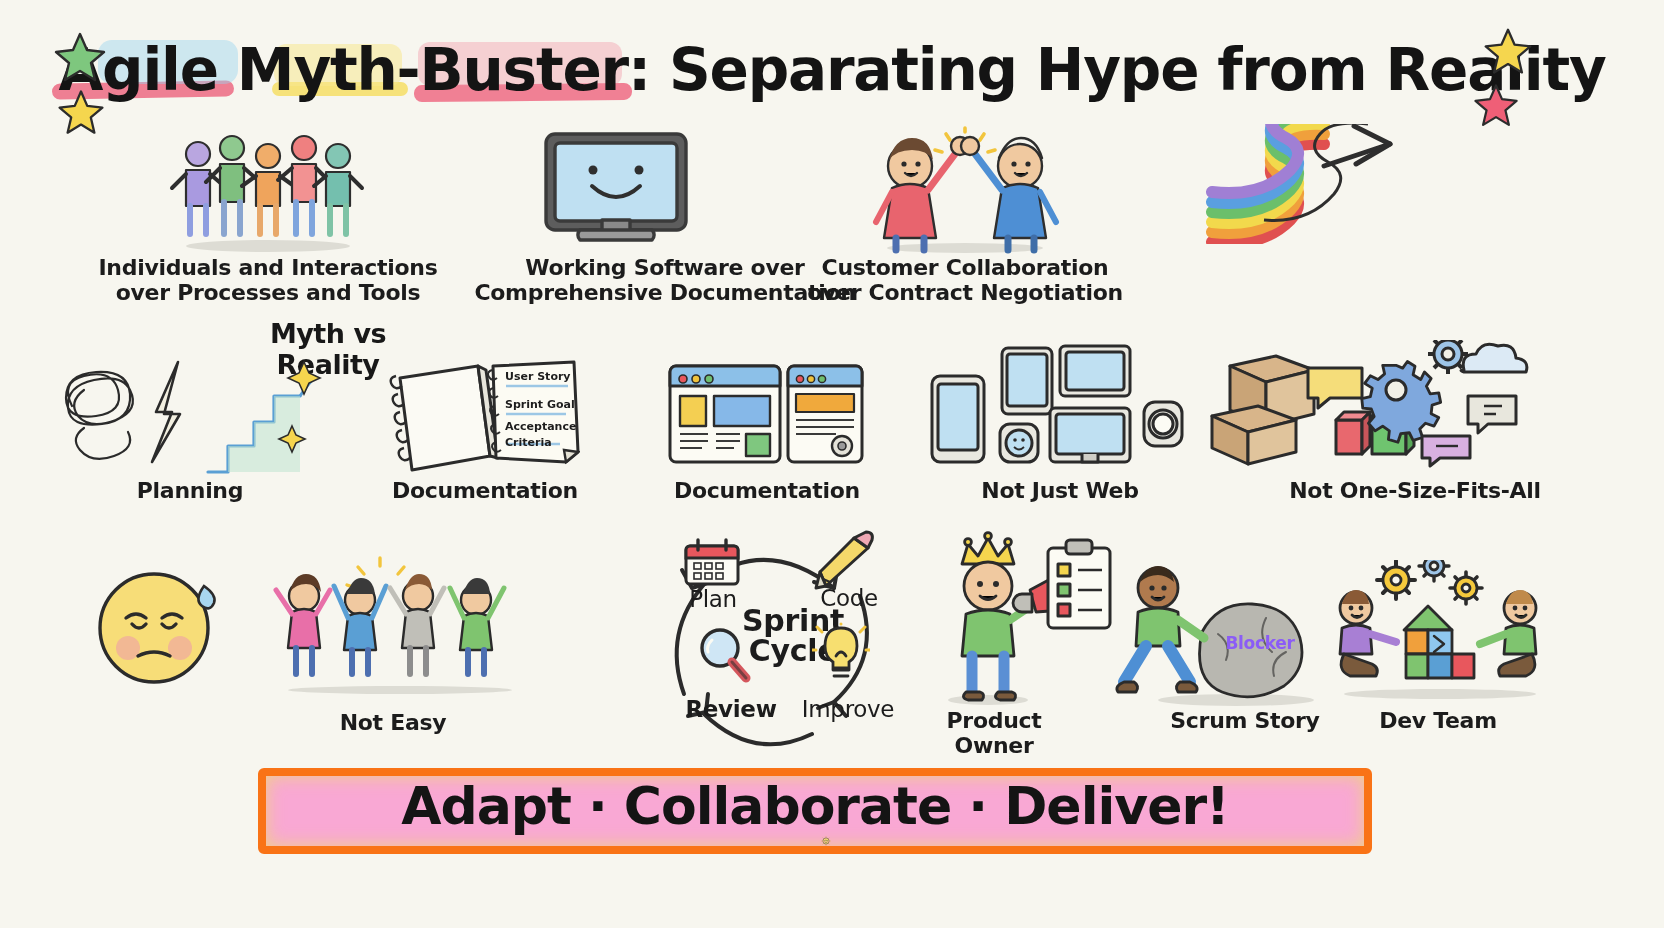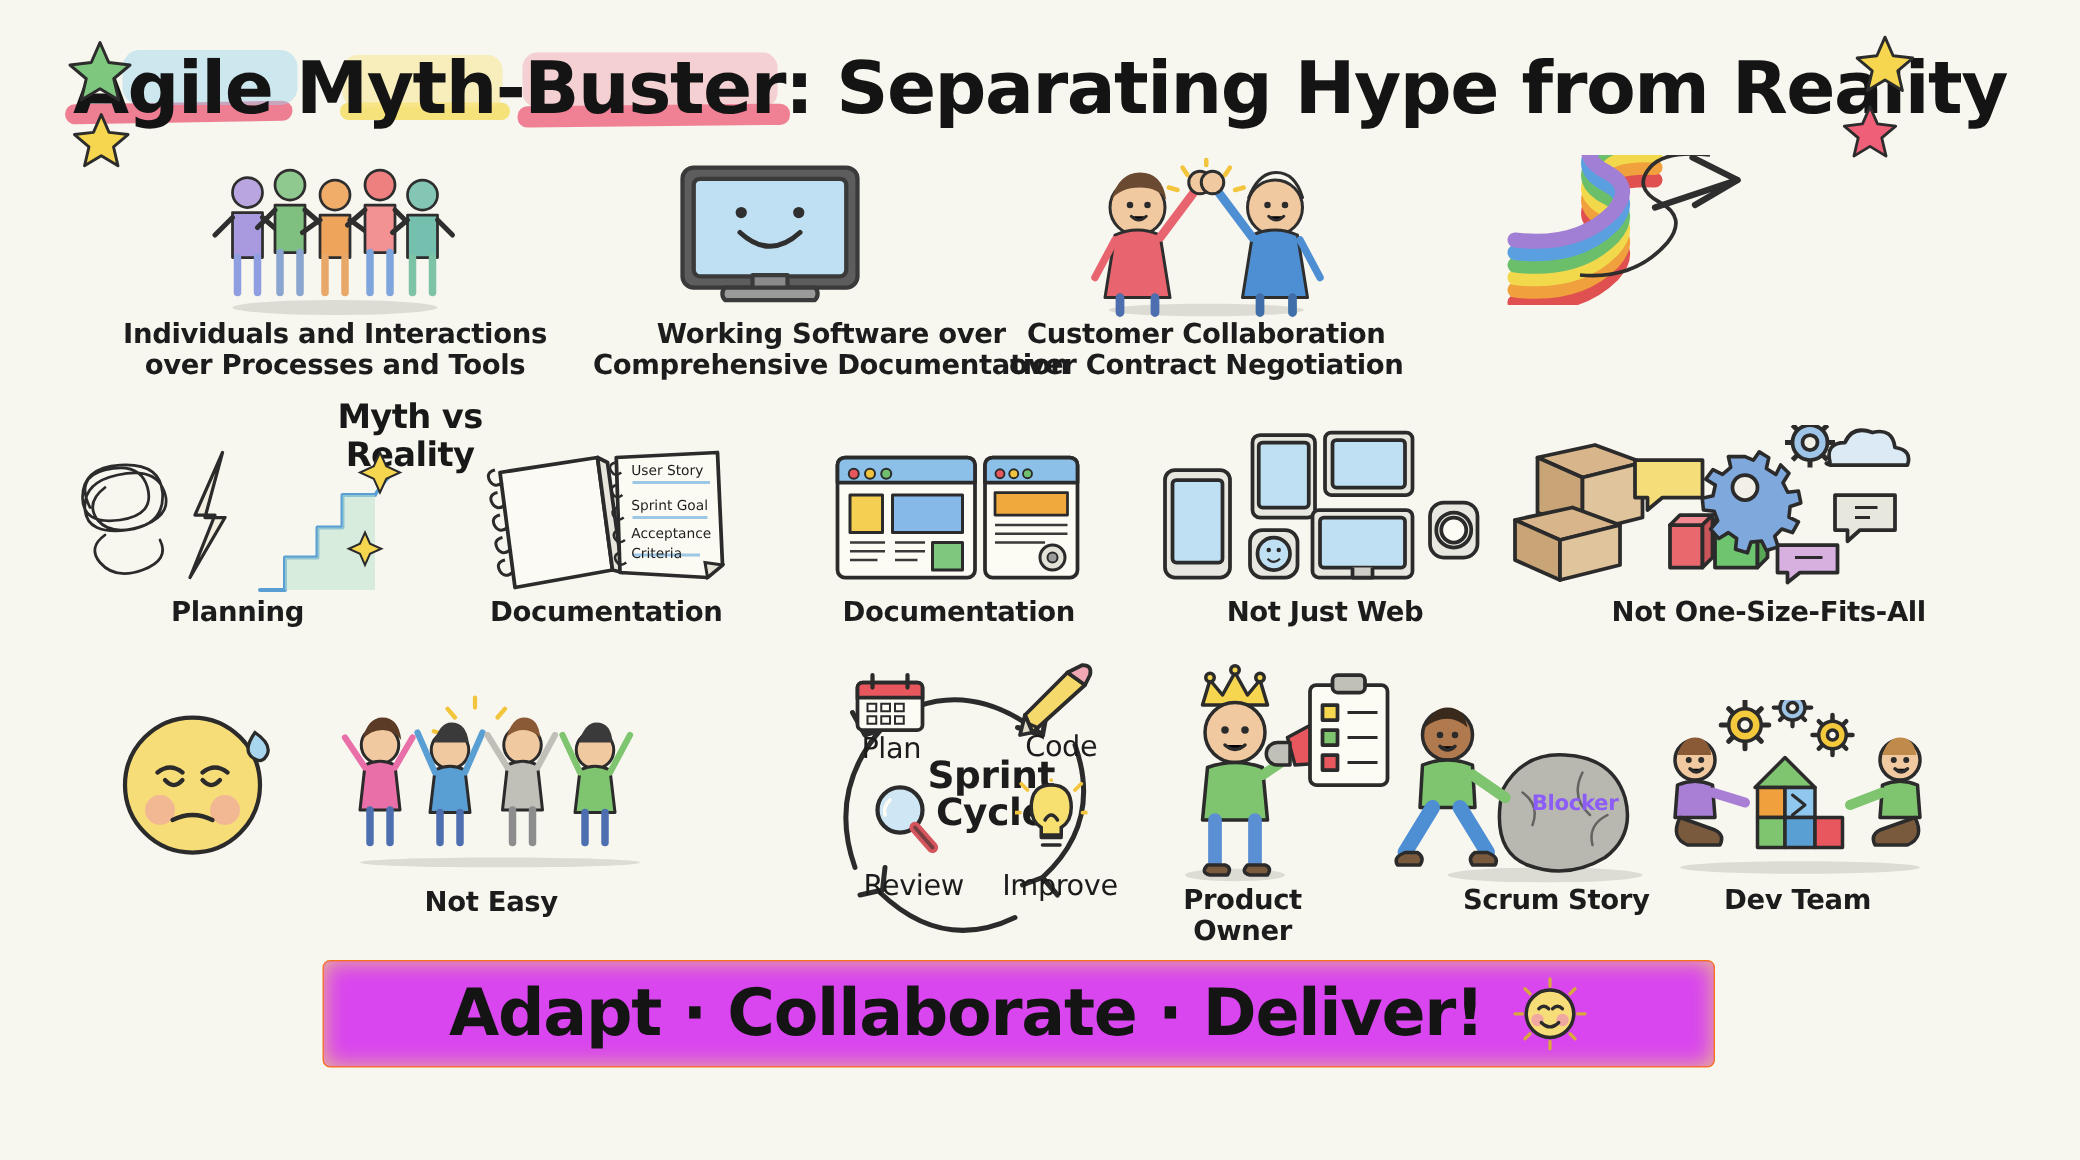--- a/index.html
+++ b/index.html
@@ -41,31 +41,32 @@
   
   .star { position:absolute; z-index:4; }
   .icon-wrap { position:absolute; }
   .section-head {
     position:absolute; font-size:27px; font-weight:700; color:#181818;
     letter-spacing:-0.5px;
   }
   
   #banner {
     position:absolute; left:258px; top:768px; width:1114px; height:86px;
-    background:#d946ef;
-    border:1px solid #f97316;
+    background:#f9a8d4;
+    border:8px solid #f97316;
     border-radius:6px;
     display:flex; align-items:center; justify-content:center;
     box-shadow: inset 0 0 18px rgba(236,220,110,.8);
+    flex-direction: column;
   }
   #banner-text {
     font-size:52px; font-weight:700; color:#141414; letter-spacing:-1px;
     white-space:nowrap;
   }
-  .sticky-line { font-size:11px; font-weight:400; color:#1d1d1d;text-align:right; }
+  .sticky-line { font-size:11px; font-weight:700; color:#1d1d1d;text-align:right; }
 </style>
 </head>
 <body>
 
 <div id="board">
 
   <div id="title-row">
     <div style="position:relative;">
       <div class="hl" style="left:-6px; top:46px; width:182px; height:16px; background:#ec6a82; opacity:.85; transform:rotate(-1deg);"></div>
       <div class="hl" style="left:40px; top:4px; width:140px; height:44px; background:#9ad5f0; opacity:.45; border-radius:14px;"></div>
@@ -435,21 +436,21 @@
 
   <div class="lbl" style="left:728px; top:604px; width:130px; font-size:30px; font-weight:700;">Sprint</div>
   <div class="lbl" style="left:728px; top:634px; width:130px; font-size:30px; font-weight:700;">Cycle</div>
 
   <svg class="icon-wrap" style="left:696px; top:626px;" width="56" height="58" viewBox="0 0 56 58">
     <circle cx="24" cy="22" r="18" fill="#cfe6f5" stroke="#2b2b2b" stroke-width="3.4"></circle>
     <path d="M36 36 L50 52" stroke="#d4565c" stroke-width="9" stroke-linecap="round"></path>
     <path d="M36 36 L50 52" stroke="#2b2b2b" stroke-width="3" stroke-linecap="round" fill="none" opacity=".55"></path>
     <path d="M16 14 q-6 6 -4 12" stroke="#fcfbf4" stroke-width="3" fill="none" stroke-linecap="round"></path>
   </svg>
-  <div class="lbl" style="left:678px; top:696px; width:106px; font-size:23px; font-weight:400;">Review</div>
+  <div class="lbl" style="left:678px; top:696px; width:106px; font-size:23px; font-weight:700;">Review</div>
 
   <svg class="icon-wrap" style="left:812px; top:622px;" width="58" height="62" viewBox="0 0 58 62">
     <g stroke="#2b2b2b" stroke-width="2.8" stroke-linecap="round">
       <g stroke="#f2c53d" stroke-width="3">
         <path d="M29 2 v-0 M10 10 l-5 -5 M48 10 l5 -5 M4 28 h-4 M54 28 h4"></path>
       </g>
       <path d="M29 6 q16 0 16 18 q0 11 -8 16 v6 h-16 v-6 q-8 -5 -8 -16 q0 -18 16 -18 z" fill="#f7df70"></path>
       <path d="M21 48 h16 M22 54 h14"></path>
       <path d="M24 34 q5 -8 10 0" fill="none"></path>
     </g>

